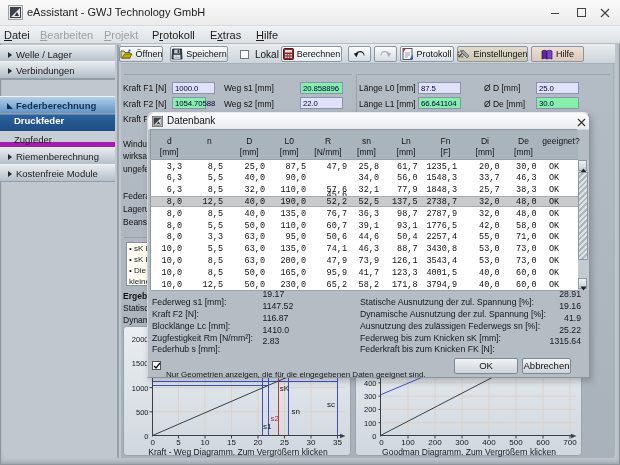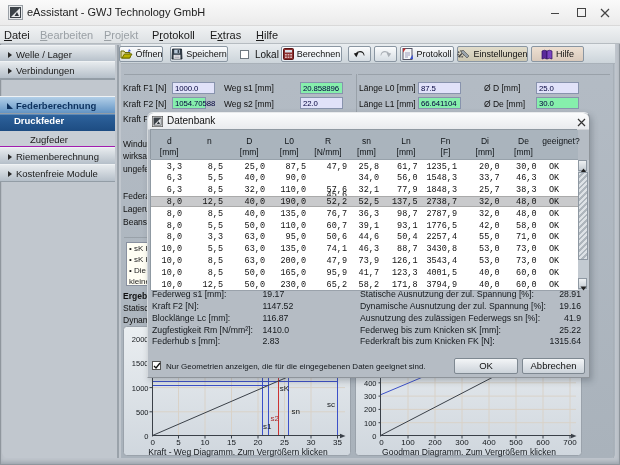--- a/index.html
+++ b/index.html
@@ -14,21 +14,21 @@
 .menu{top:29px;font-size:11px;color:#1a1a1a;}
 .menu u{text-underline-offset:1px;}
 .mdis{color:#9aa0a5;}
 
 #sidebar{left:2px;top:45px;width:117px;height:413px;background:#c1c7ce;border-right:2px solid #9aa2aa;border-radius:0 0 0 6px;}
 .acc{position:absolute;left:0;width:115px;height:18px;background:linear-gradient(#e7ebee,#b5bfc9);border-bottom:1px solid #939da6;border-top:1px solid #eff2f4;font-size:9.5px;color:#1c1c1c;line-height:17px;padding-left:16px;}
 .acc .tri{position:absolute;left:8px;top:5.5px;width:0;height:0;border-left:4.5px solid #2a2a2a;border-top:3.5px solid transparent;border-bottom:3.5px solid transparent;}
 #acc-feder{background:linear-gradient(#b2cfe8,#6394c4);color:#0c315e;font-weight:bold;}
 #acc-feder .tri2{position:absolute;left:7px;top:6px;width:0;height:0;border-bottom:6px solid #0c315e;border-right:6px solid transparent;}
 #item-druck{left:0;width:115px;background:linear-gradient(#2d629c,#1d4c82);color:#fff;font-weight:bold;font-size:9.5px;line-height:11px;padding-left:14px;border-top:1px solid #5d8ab8;}
-#item-zug{left:0;width:115px;background:#c8ced5;color:#1a1a1a;font-size:9.5px;line-height:17px;padding-left:30px;border-bottom:1px solid #a21caf;}
+#item-zug{left:0;width:115px;background:#c8ced5;color:#1a1a1a;font-size:9.5px;line-height:17px;padding-left:14px;border-bottom:5px solid #a21caf;}
 
 #content{left:121px;top:44px;width:494px;height:414px;background:linear-gradient(#b4bcc5,#a9b2bb);border-radius:0 0 4px 0;}
 #toolbar{left:121px;top:44px;width:494px;height:20px;background:linear-gradient(#e9edf0,#ccd4da);border-bottom:1px solid #a9b1b9;}
 .tbtn{position:absolute;top:46px;height:16px;border:1px solid #8a96a2;border-radius:2px;background:linear-gradient(#fbfcfd,#d6dde3);font-size:9px;color:#111;display:flex;align-items:center;justify-content:center;gap:3px;}
 .tbtn svg{flex:0 0 auto;}
 
 .flabel{font-size:8.5px;color:#111;}
 .finput{position:absolute;height:12px;border:1px solid #8893ad;font-size:7.8px;letter-spacing:-0.1px;color:#00003c;padding:1px 0 0 2px;}
 .lav{background:#e1e2f9;}
 .yel{background:#86efac;}
@@ -37,21 +37,21 @@
 #dlg-title{left:0;top:0;width:441px;height:17px;background:linear-gradient(#fbfcfd,#e9ebee);border-bottom:1px solid #d2d5d8;border-radius:6px 6px 0 0;}
 #dlg-name{left:20px;top:3px;font-size:10px;color:#111;}
 #dthead{left:0;top:0;width:427px;height:30px;background:#aab4bd;border-bottom:1px solid #98a2ab;box-shadow:-1px -1px 0 #8f99a2;}
 .hc{position:absolute;font-size:8.5px;color:#101418;transform:translateX(-50%);white-space:nowrap;}
 #dtbody{left:0;top:30px;width:427px;height:130px;background:#fff;box-shadow:-1px 0 0 #8f99a2, 0 1px 0 #9aa2ab;}
 .tsel{background:#c9cacc;border-top:1px solid #aaa;border-bottom:1px solid #aaa;}
 .tc{position:absolute;font-family:"Liberation Mono",monospace;font-size:8.5px;color:#111;transform:translateX(-100%);white-space:nowrap;}
 .tok{position:absolute;font-family:"Liberation Mono",monospace;font-size:8.5px;color:#111;transform:translateX(-50%);}
 .sbb{position:absolute;left:0;width:9px;height:11px;background:linear-gradient(#eef1f3,#c6cdd3);border:1px solid #8e98a2;}
 
-.rlab{position:absolute;font-size:8.7px;color:#14181c;white-space:nowrap;}
+.rlab{position:absolute;font-size:8.7px;color:#14181c;white-space:nowrap;margin-top:8px;}
 .rval{position:absolute;font-size:8.7px;color:#14181c;white-space:nowrap;}
 .rvr{transform:translateX(-100%);}
 .dbtn{position:absolute;height:16px;border:1px solid #7e8891;border-radius:2px;background:linear-gradient(#f3f5f7,#ccd3da);font-size:9.5px;color:#111;text-align:center;}
 .caption{position:absolute;font-size:8.5px;color:#14181c;text-align:center;white-space:nowrap;transform:translateX(-50%);}
 </style></head>
 <body>
 
 <div class="abs" id="titlebar"></div>
 <div class="abs" id="title-text">eAssistant - GWJ Technology GmbH</div>
 <svg class="abs" style="left:8px;top:5px" width="15" height="15" viewBox="0 0 15 15">
@@ -458,13 +458,13 @@
 <div class="rval rvr" style="left:581px;top:324.6px">25.22</div>
 <div class="rlab" style="left:360px;top:336.4px">Federkraft bis zum Knicken FK [N]:</div>
 <div class="rval rvr" style="left:581px;top:336.4px">1315.64</div>
 <div class="abs" style="left:152px;top:361px;width:9px;height:9px;background:#fdfdfd;border:1px solid #555">
     <svg width="8" height="8" style="position:absolute;left:0;top:0">
       <path d="M1 4 L3 6 L7 1" stroke="#111" stroke-width="1.3" fill="none"></path>
     </svg>
   </div>
 <div class="rlab" style="left:166px;top:361.5px;font-size:8px">Nur Geometrien anzeigen, die für die eingegebenen Daten geeignet sind.</div>
 <div class="dbtn" style="left:454px;top:358px;width:64px;line-height:14px">OK</div>
-<div class="dbtn" style="left:522px;top:358px;width:63px;line-height:14px">Abbrechen</div>
+<div class="dbtn" style="left:522px;top:358px;width:49px;line-height:14px">Abbrechen</div>
 
 </body></html>

